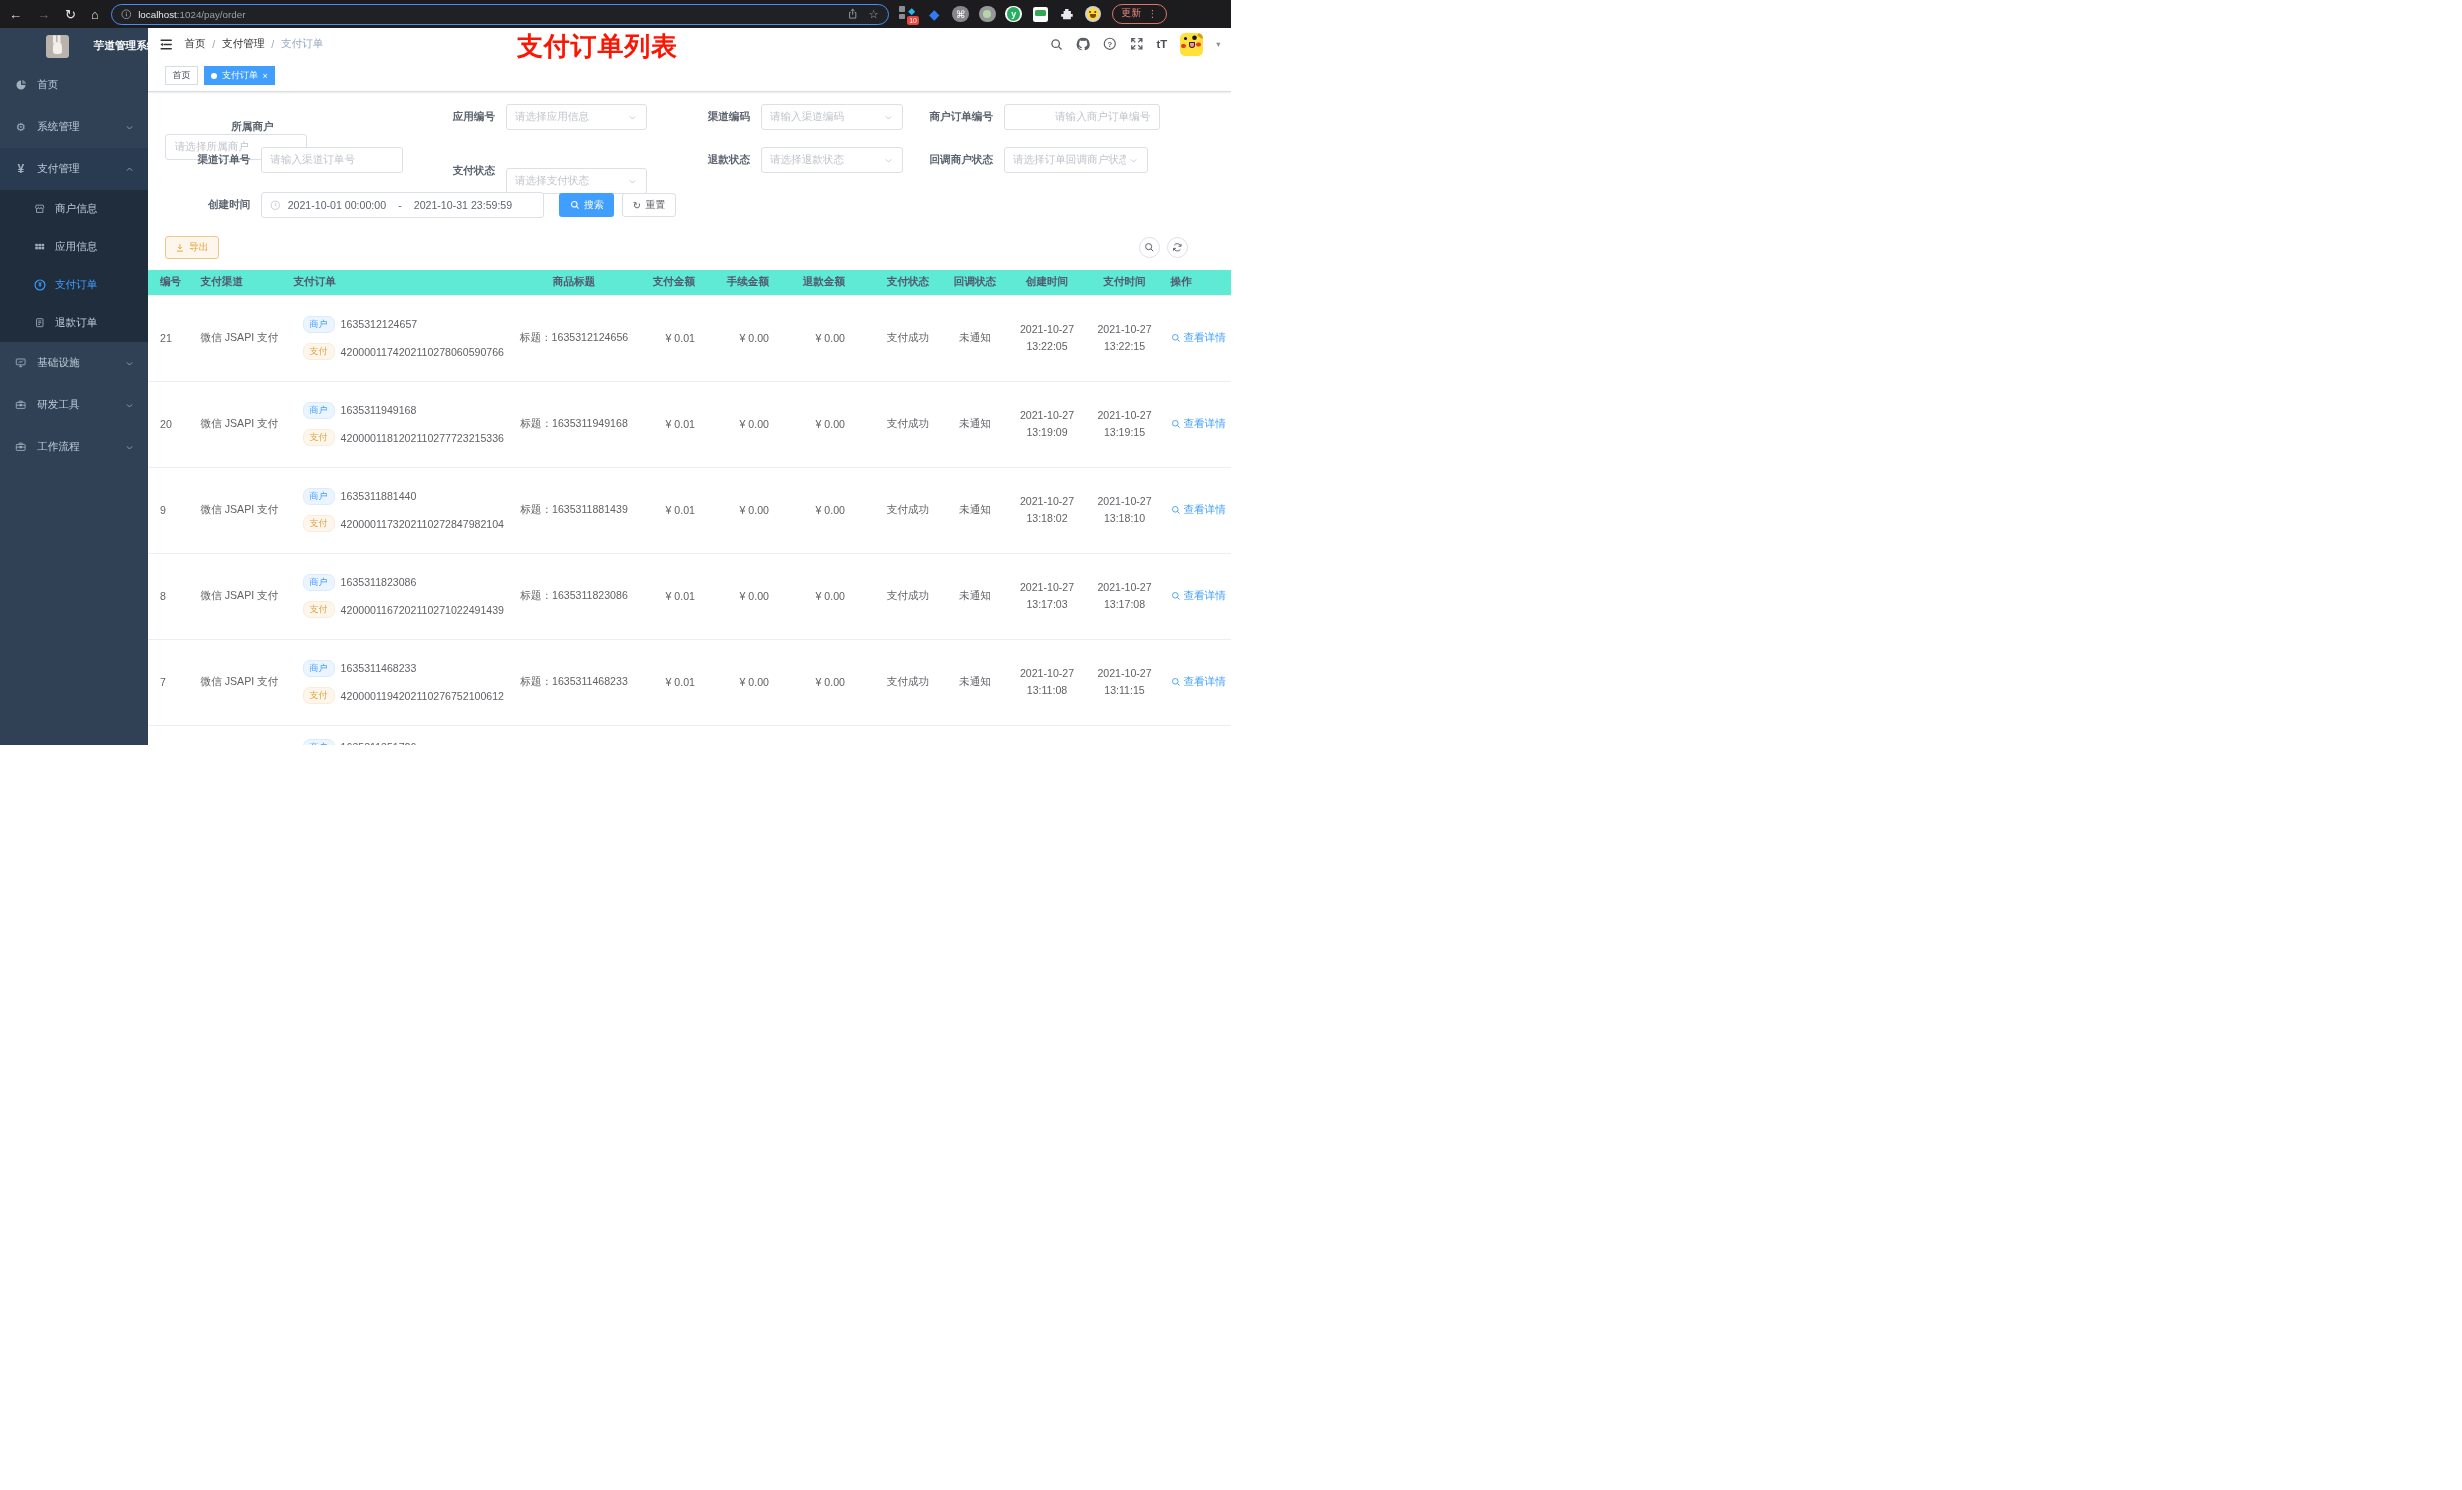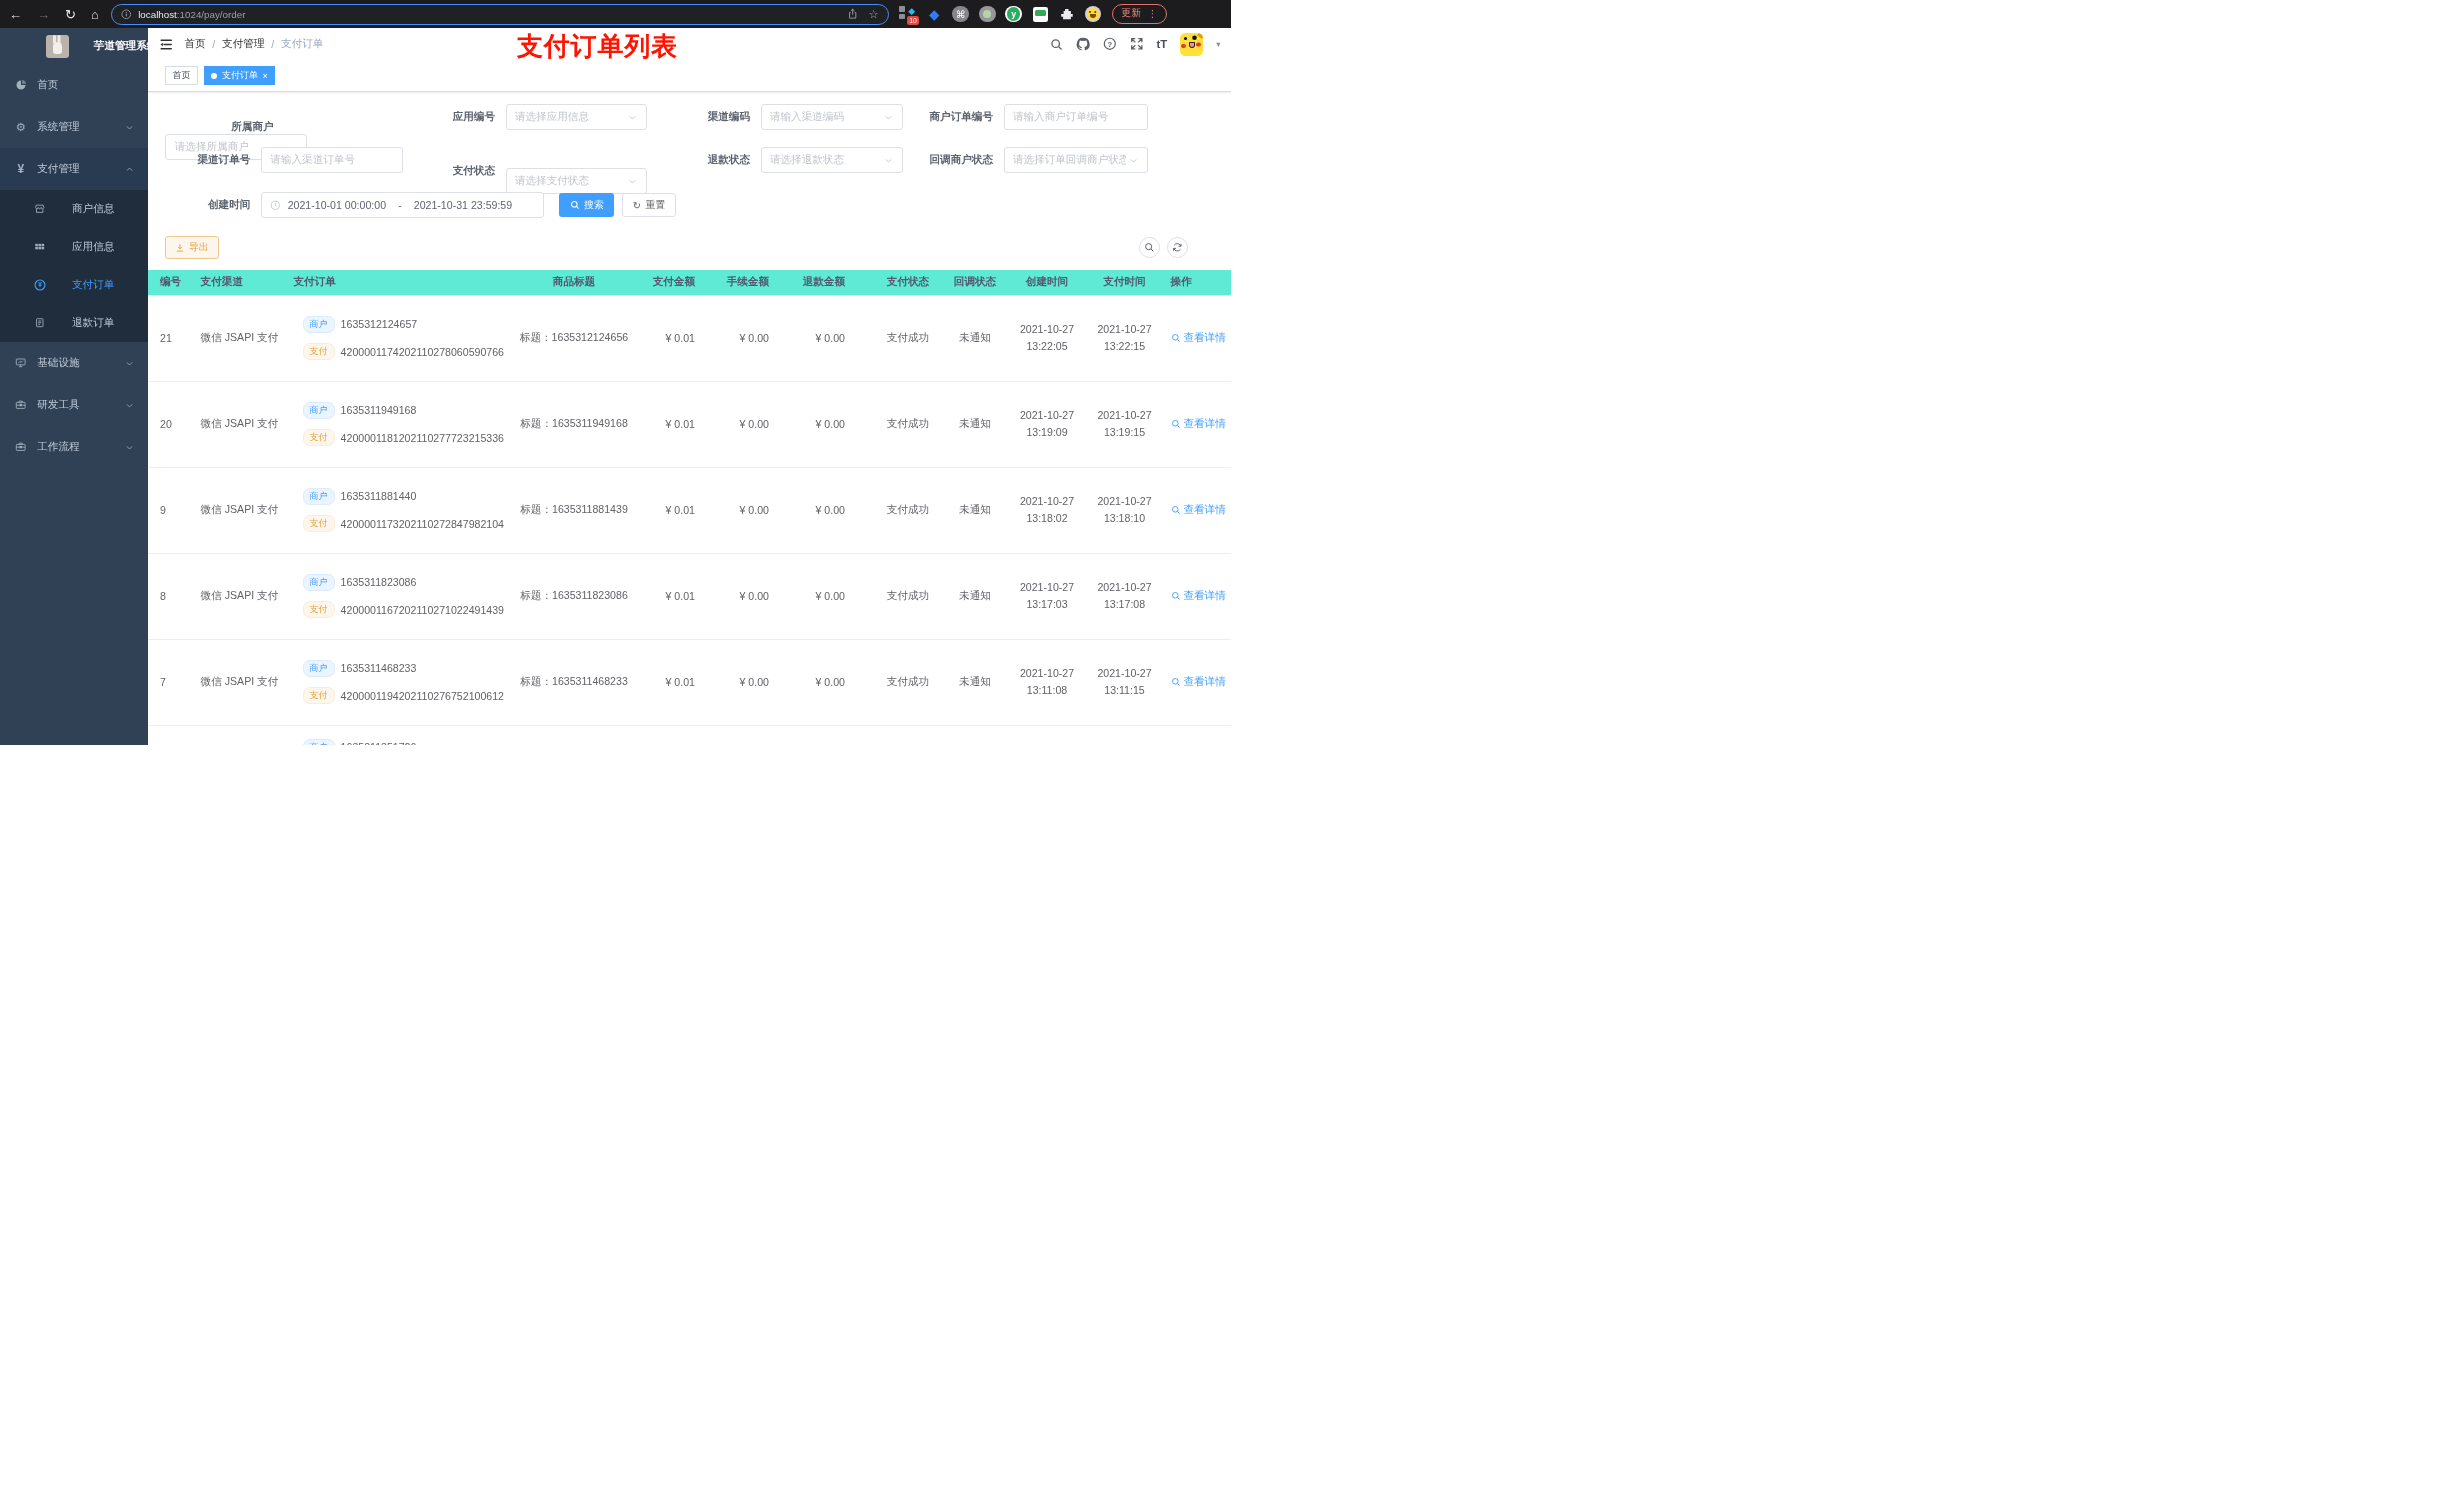--- a/index.html
+++ b/index.html
@@ -48,21 +48,21 @@
   .logo-row { height:36px; display:flex; align-items:center; gap:25px; padding:0 9.8px;margin-left:36px; }
   .logo-img { width:23px; height:23px; border-radius:3px; background:#b9b3ac; position:relative; overflow:hidden; flex:none; }
   .logo-img::before { content:""; position:absolute; left:6.8px; top:7.6px; width:9.8px; height:12px; background:#f3f0ec; border-radius:4.5px 4.5px 3px 3px; }
   .logo-img::after { content:""; position:absolute; left:7.6px; top:0.8px; width:3px; height:8.3px; background:#efece8; border-radius:1.5px; box-shadow:4.5px 0 0 #efece8; }
   .logo-title { color:#fff; font-weight:bold; font-size:10.6px; white-space:nowrap; }
   .m-item { height:42px; display:flex; align-items:center; gap:9.8px; padding:0 14.4px; cursor:pointer; }
   .m-item .chev { margin-left:auto; color:#8d9cab; }
   .m-item .chev.up svg { transform:rotate(180deg); }
   .m-item.pay-parent { background:#293b50; }
   .submenu { background:#1f2d3d; }
-  .s-item { height:38px; display:flex; align-items:center; gap:26px; padding:0 9px 0 33px; cursor:pointer; }
+  .s-item { height:38px; display:flex; align-items:center; gap:9px; padding:0 9px 0 33px; cursor:pointer; }
   .s-item.active { color:#409eff; }
   .micon { width:13px; display:inline-flex; justify-content:center; color:#a3b1bf; font-size:11.4px; flex:none; }
   .s-item.active .micon { color:#409eff; }
   .yen-glyph { font-size:12px; font-weight:bold; }
 
   .main { flex:1; display:flex; flex-direction:column; min-width:0; }
 
   
   .navbar { height:32px; background:#fff; display:flex; align-items:center; padding:0 10.6px; position:relative; z-index:3; }
   .hamburger { color:#303133; cursor:pointer; display:flex; }
@@ -412,21 +412,21 @@
             <span class="ph">请输入渠道编码</span>
             <span class="sel-caret">
                 <svg width="9" height="9" viewBox="0 0 12 12">
                   <path d="M2.5 4.5L6 8l3.5-3.5" fill="none" stroke="currentColor" stroke-width="1.2"></path>
                 </svg>
               </span>
           </div>
         </div>
         <div class="fg" style="left:728px;top:12px;">
           <span class="f-label" style="width:117px;">商户订单编号</span>
-          <div class="f-box" style="width:144px;">
+          <div class="f-box" style="width:156px;text-align:right;">
             <span class="ph">请输入商户订单编号</span>
           </div>
         </div>
 
         <div class="fg" style="left:17.4px;top:55px;">
           <span class="f-label" style="width:85px;">渠道订单号</span>
           <div class="f-box" style="width:142px;">
             <span class="ph">请输入渠道订单号</span>
           </div>
         </div>

